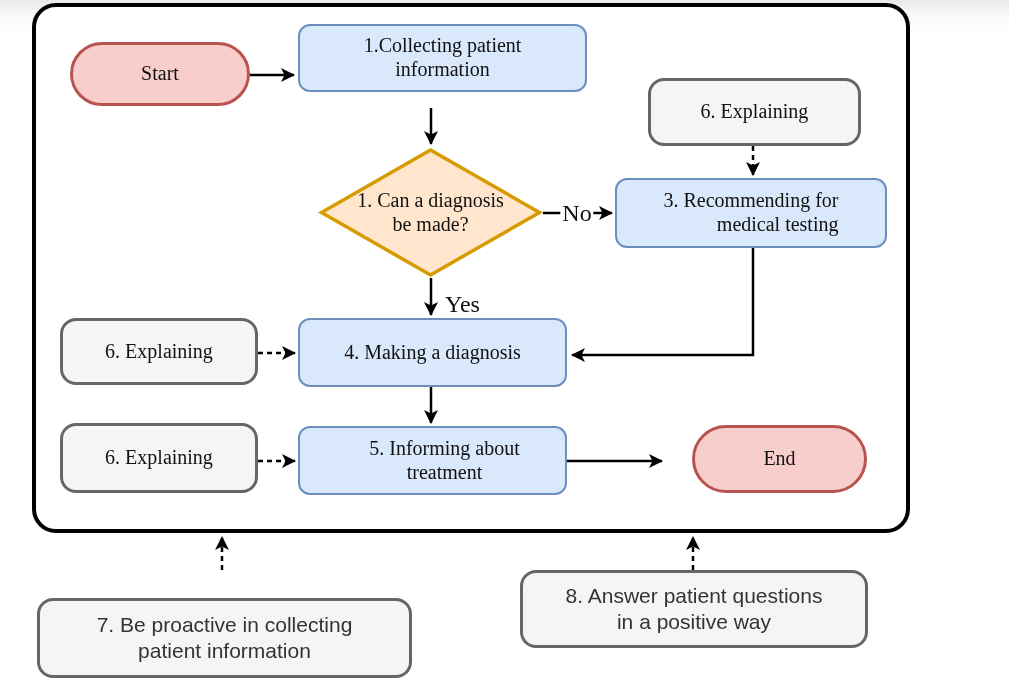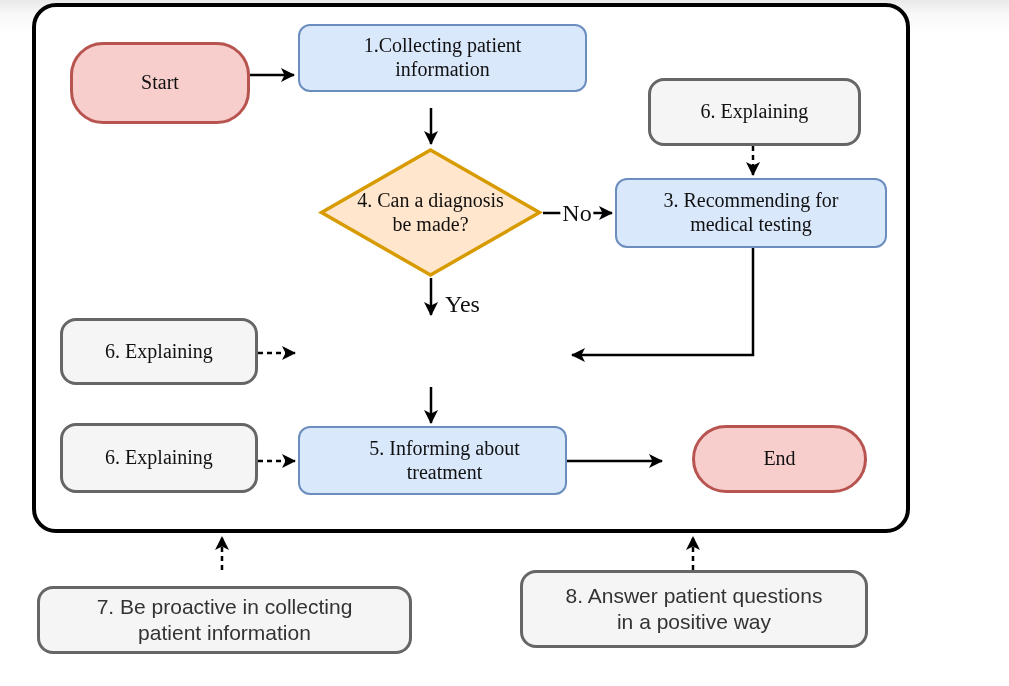--- a/index.html
+++ b/index.html
@@ -51,30 +51,30 @@
   .note-sans {
     background: #f5f5f5;
     border: 3px solid #666666;
     border-radius: 16px;
     font-family: "Liberation Sans", sans-serif;
     color: #333333;
     font-size: 21px;
     line-height: 1.25;
   }
   
-  .n-start    { left: 70px;  top: 42px;  width: 180px; height: 82px; border-radius: 33px; }
+  .n-start    { left: 70px;  top: 42px;  width: 180px; height: 64px; border-radius: 33px; }
   .n-step1    { left: 298px; top: 24px;  width: 289px; height: 68px; }
   .n-exp-top  { left: 648px; top: 78px;  width: 213px; height: 68px; }
-  .n-step3    { left: 615px; top: 178px; width: 272px; height: 70px; }
+  .n-step3    { left: 615px; top: 178px; width: 272px; height: 70px; text-align: right; }
   .n-exp-mid  { left: 60px;  top: 318px; width: 198px; height: 67px; }
   .n-step4    { left: 298px; top: 318px; width: 269px; height: 69px; }
   .n-exp-low  { left: 60px;  top: 423px; width: 198px; height: 70px; }
   .n-step5    { left: 298px; top: 426px; width: 269px; height: 69px; padding-left: 24px; }
   .n-end      { left: 692px; top: 425px; width: 175px; height: 68px; border-radius: 34px; }
-  .n-note7    { left: 37px;  top: 586px; width: 375px; height: 68px; }
+  .n-note7    { left: 37px;  top: 598px; width: 375px; height: 80px; }
   .n-note8    { left: 520px; top: 570px; width: 348px; height: 78px; }
   .n-decision {
     left: 318px; top: 147px; width: 225px; height: 131px;
     background: transparent; border: none;
   }
   .n-decision svg { position: absolute; left: 0; top: 0; }
   .n-decision .diamond-label {
     position: relative;
     z-index: 1;
     white-space: pre-line;
@@ -114,37 +114,40 @@
 
   <div class="node process n-step1">
     <span>1.Collecting patient
 information</span>
   </div>
 
   <div class="node n-decision">
     <svg width="225" height="131" viewBox="0 0 225 131">
       <polygon points="112.5,3 221.5,65.5 112.5,128 3.5,65.5" fill="#ffe6cc" stroke="#d79b00" stroke-width="3.5"></polygon>
     </svg>
-    <span class="diamond-label">4. Can a diagnosis
+    <span class="diamond-label">1. Can a diagnosis
 be made?</span>
   </div>
 
   <div class="node note n-exp-top">
     <span>6. Explaining</span>
   </div>
 
   <div class="node process n-step3">
     <span>3. Recommending for
 medical testing</span>
   </div>
 
   <div class="node note n-exp-mid">
     <span>6. Explaining</span>
   </div>
 
+  <div class="node process n-step4">
+    <span>4. Making a diagnosis</span>
+  </div>
 
   <div class="node note n-exp-low">
     <span>6. Explaining</span>
   </div>
 
   <div class="node process n-step5">
     <span>5. Informing about
 treatment</span>
   </div>
 

